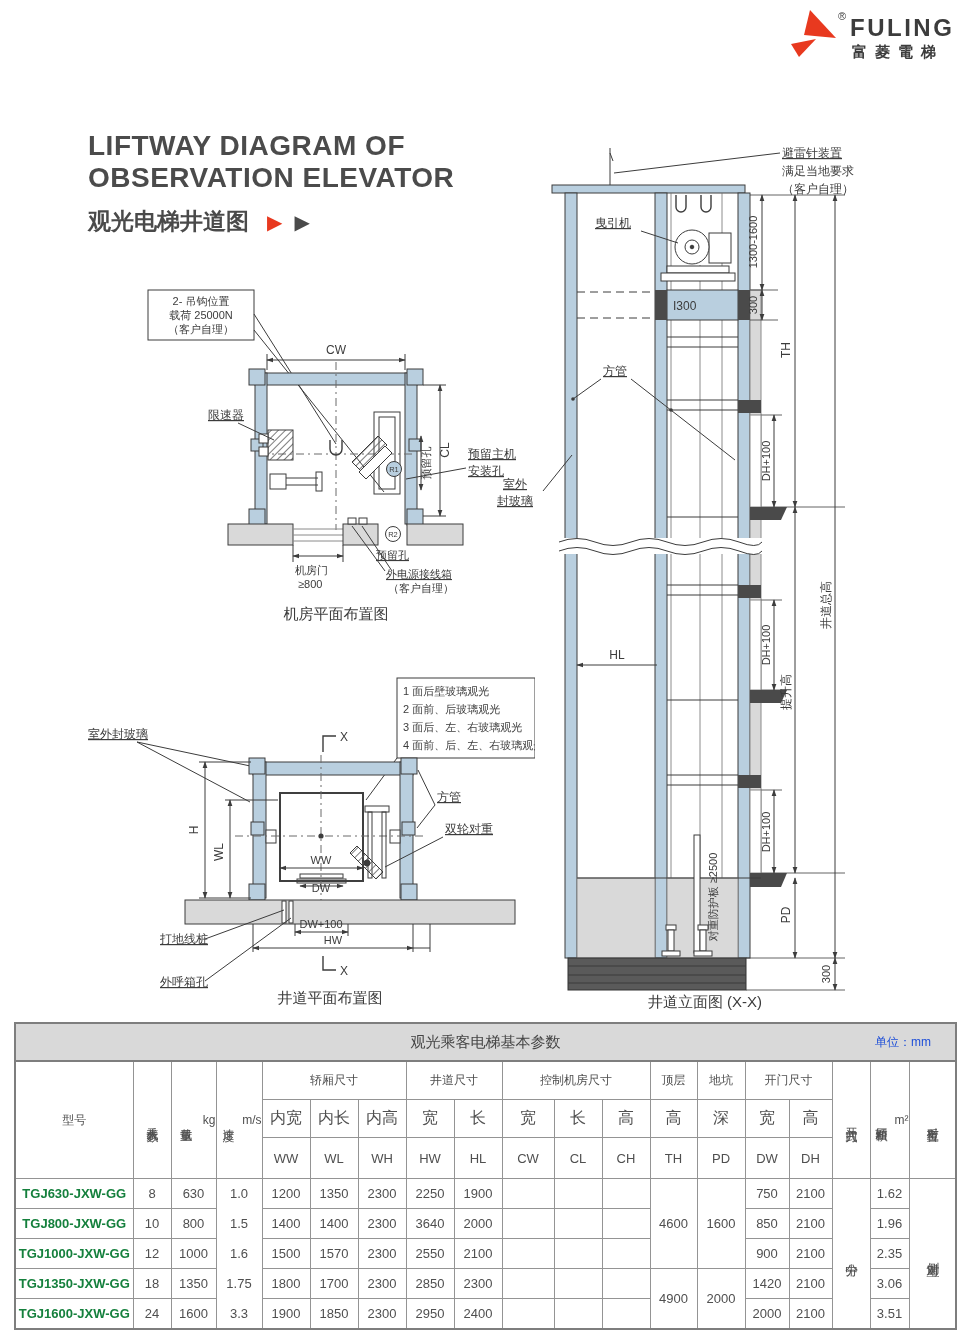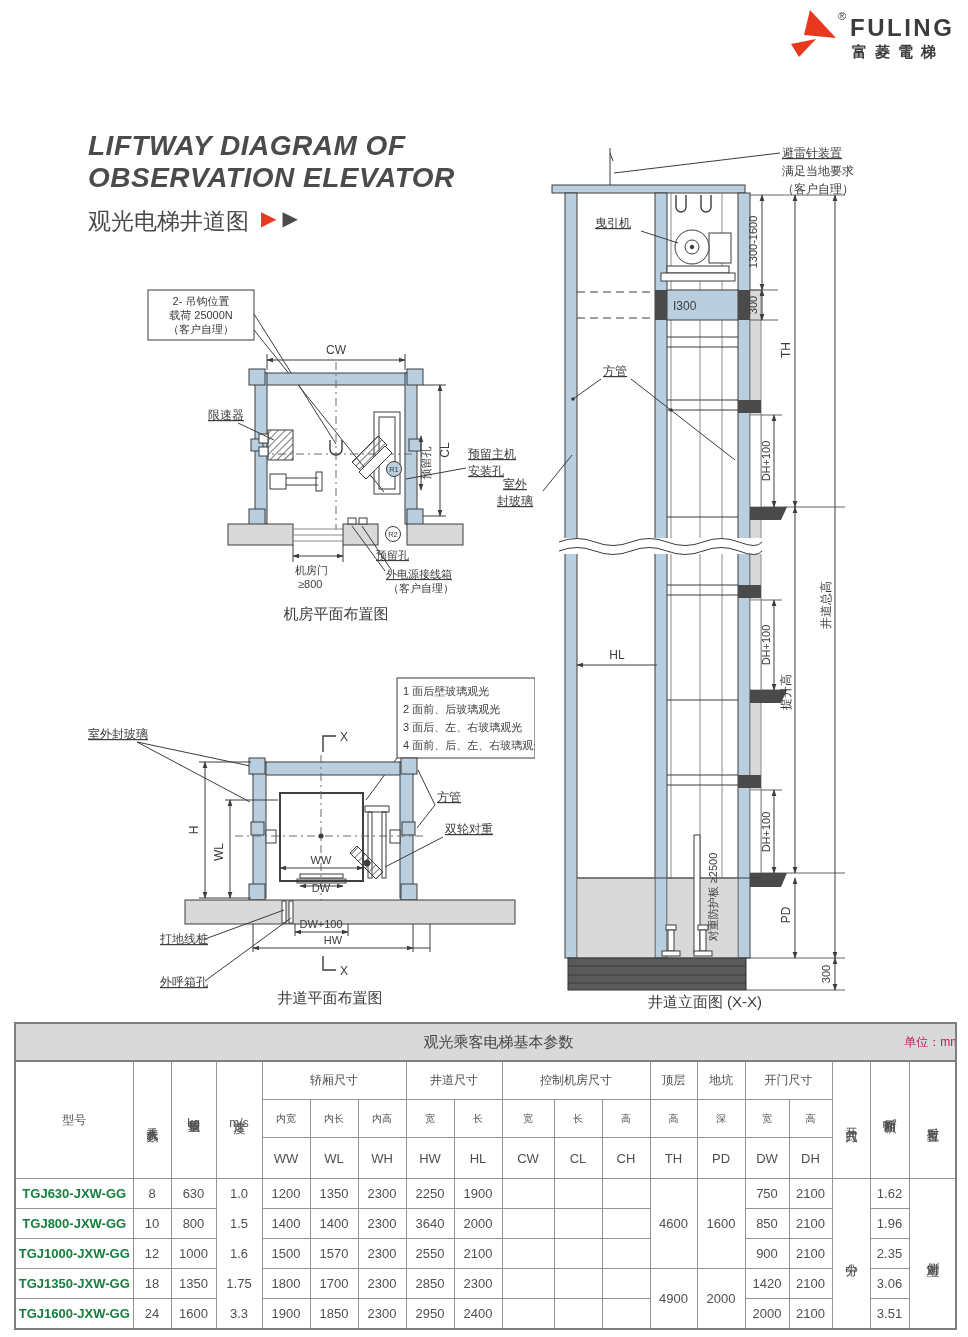--- a/index.html
+++ b/index.html
@@ -2,44 +2,44 @@
 <html><head>
 <meta charset="utf-8">
 <style>
   html,body{margin:0;padding:0;background:#fff;}
   body{width:968px;height:1337px;position:relative;font-family:"Liberation Sans","DejaVu Sans",sans-serif;color:#3c3c3c;}
   .page{position:absolute;inset:0;width:968px;height:1337px;background:#fff;overflow:hidden;}
   svg text{font-family:"Liberation Sans","DejaVu Sans",sans-serif;fill:#3c3c3c;}
   
   .logo{position:absolute;left:788px;top:8px;width:172px;height:56px;}
   .title-block{position:absolute;left:88px;top:130px;width:460px;}
-  .title-block h1{margin:0;font-size:28px;line-height:1.13;letter-spacing:.5px;color:#4b4b4b;font-weight:bold;font-style:italic;}
-  .subtitle{margin-top:13px;font-size:23px;color:#4a4a4a;font-weight:normal;display:flex;align-items:flex-start;gap:12px;}
+  .title-block h1{margin:0;font-size:28px;line-height:1.13;letter-spacing:.5px;color:#4b4b4b;font-weight:bold;}
+  .subtitle{margin-top:13px;font-size:23px;color:#4a4a4a;font-weight:bold;display:flex;align-items:center;gap:18px;}
   .subtitle .arr1{color:#e8391f;font-size:20px;}
   .subtitle .arr2{color:#4a4a4a;font-size:20px;margin-left:-6px;}
   
   .svg-mr{position:absolute;left:140px;top:278px;}
   .svg-sp{position:absolute;left:85px;top:660px;}
   .svg-el{position:absolute;left:495px;top:135px;}
   
   .params-wrap{position:absolute;left:14px;top:1022px;width:940px;}
   table.params{border-collapse:collapse;table-layout:fixed;width:940px;border:2px solid #7e7e7e;}
   .params th,.params td{border:1px solid #949494;padding:0;text-align:center;vertical-align:middle;font-weight:normal;color:#4f4f4f;overflow:hidden;}
   .params .title-bar th{height:36px;background:#d9d9d9;border-bottom:2px solid #7e7e7e;}
-  .tbar{position:relative;width:100%;padding-left:13px;}
+  .tbar{position:relative;width:100%;}
   .tbar .t{font-size:15px;color:#454545;}
-  .tbar .u{position:absolute;right:8px;top:50%;transform:translateY(-50%);font-size:12px;color:#be185d;}
+  .tbar .u{position:absolute;right:24px;top:50%;transform:translateY(-50%);font-size:12px;color:#1d4ed8;}
   .params tr.h1 th{height:37px;font-size:12px;}
-  .params tr.h2 th{height:37px;font-size:10px;}
+  .params tr.h2 th{height:37px;font-size:16px;}
   .params tr.h3 th{height:40px;font-size:13px;}
   .params tbody td{height:29px;font-size:13px;}
   .params td.model{font-weight:bold;color:#15803d;}
   .params td.nob{border-top:none;border-bottom:none;margin-left:9px;}
   .v{writing-mode:vertical-rl;text-orientation:upright;margin:0 auto;line-height:1.1;letter-spacing:1px;font-size:12px;}
-  .vc{display:flex;flex-direction:column;align-items:center;justify-content:center;gap:3px;}
+  .vc{display:flex;flex-direction:row;align-items:center;justify-content:center;gap:3px;}
   .vc .unit{font-size:12px;}
   tbody .v{font-size:13px;}
 </style>
 </head>
 <body>
 
 <div class="page">
 
   <svg class="logo" viewBox="0 0 172 56" width="172" height="56">
     <g>

